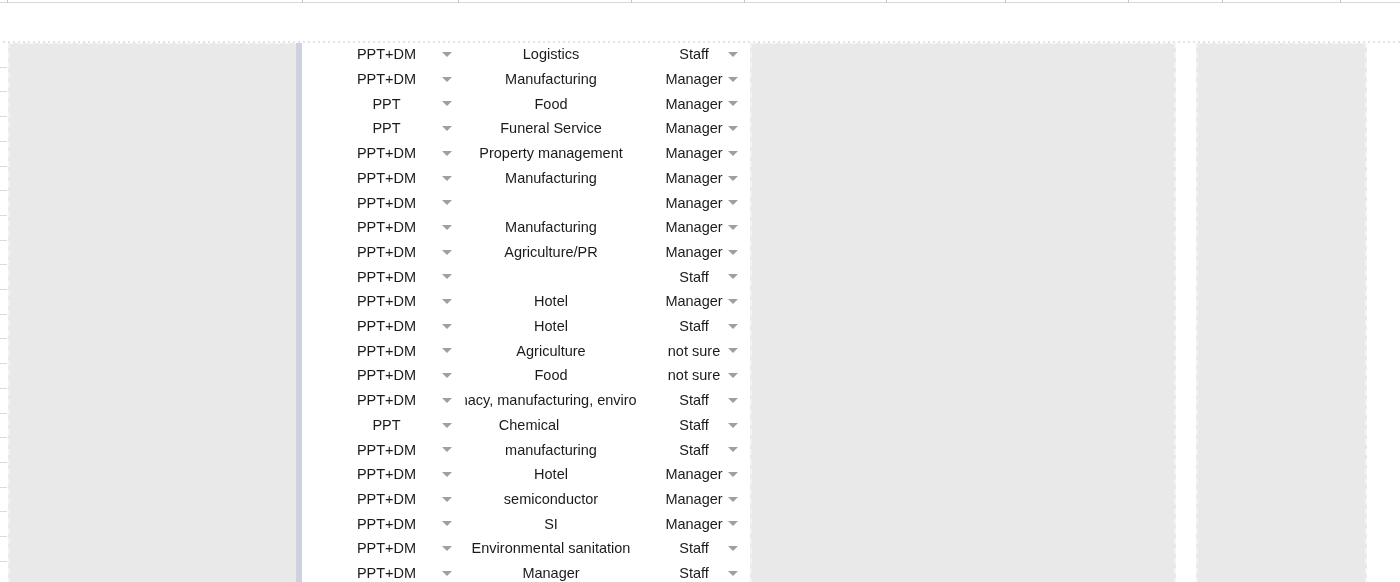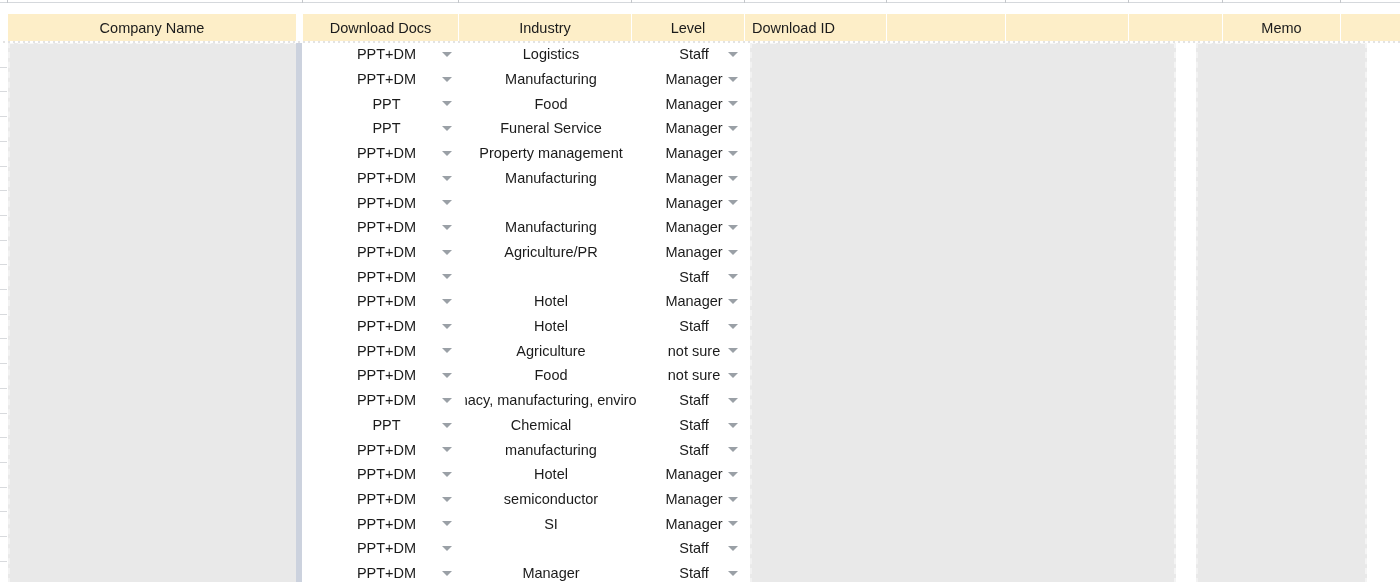--- a/index.html
+++ b/index.html
@@ -180,32 +180,20 @@
       <div class="rule" style="left: 458px;"></div>
       <div class="rule" style="left: 631px;"></div>
       <div class="rule" style="left: 744px;"></div>
       <div class="rule" style="left: 886px;"></div>
       <div class="rule" style="left: 1005px;"></div>
       <div class="rule" style="left: 1128px;"></div>
       <div class="rule" style="left: 1222px;"></div>
       <div class="rule" style="left: 1340px;"></div>
     </div>
 
-  <div class="hdr-band" id="hdr-band">
-      <div class="hdr-cell" style="left: 8px; width: 288px;">Company Name</div>
-      <div class="hdr-cell" style="left: 303px; width: 155px;">Download Docs</div>
-      <div class="hdr-cell" style="left: 459px; width: 172px;">Industry</div>
-      <div class="hdr-cell" style="left: 632px; width: 112px;">Level</div>
-      <div class="hdr-cell left" style="left: 745px; width: 141px;">Download ID</div>
-      <div class="hdr-cell" style="left: 887px; width: 118px;"></div>
-      <div class="hdr-cell" style="left: 1006px; width: 122px;"></div>
-      <div class="hdr-cell" style="left: 1129px; width: 93px;"></div>
-      <div class="hdr-cell" style="left: 1223px; width: 117px;">Memo</div>
-      <div class="hdr-cell" style="left: 1341px; width: 59px;"></div>
-    </div>
 
   <div class="under-header"></div>
 
   <div class="body-area" id="body-area">
 
     <div class="gutter" id="gutter">
         <div class="rowrule" style="top: 0px;"></div>
         <div class="rowrule" style="top: 25px;"></div>
         <div class="rowrule" style="top: 49px;"></div>
         <div class="rowrule" style="top: 74px;"></div>
@@ -423,21 +411,21 @@
           <div class="cell center" style="left: 632px; width: 112px;">
             <span>Staff</span>
           </div>
           <div class="caret" style="left: 722px;"></div>
         </div>
         <div class="row" style="top: 370.5px;">
           <div class="cell center" style="left: 303px; width: 155px;">
             <span>PPT</span>
           </div>
           <div class="caret" style="left: 436px;"></div>
-          <div class="cell clipboth" style="left: 449px; width: 172px; align-items: center;">
+          <div class="cell clipboth" style="left: 437px; width: 172px; align-items: center;">
             <span>Chemical</span>
           </div>
           <div class="cell center" style="left: 632px; width: 112px;">
             <span>Staff</span>
           </div>
           <div class="caret" style="left: 722px;"></div>
         </div>
         <div class="row" style="top: 395.2px;">
           <div class="cell center" style="left: 303px; width: 155px;">
             <span>PPT+DM</span>
@@ -488,20 +476,23 @@
           <div class="cell center" style="left: 632px; width: 112px;">
             <span>Manager</span>
           </div>
           <div class="caret" style="left: 722px;"></div>
         </div>
         <div class="row" style="top: 494px;">
           <div class="cell center" style="left: 303px; width: 155px;">
             <span>PPT+DM</span>
           </div>
           <div class="caret" style="left: 436px;"></div>
+          <div class="cell clipboth" style="left: 459px; width: 172px;">
+            <span>Environmental sanitation</span>
+          </div>
           <div class="cell center" style="left: 632px; width: 112px;">
             <span>Staff</span>
           </div>
           <div class="caret" style="left: 722px;"></div>
         </div>
         <div class="row" style="top: 518.7px;">
           <div class="cell center" style="left: 303px; width: 155px;">
             <span>PPT+DM</span>
           </div>
           <div class="caret" style="left: 436px;"></div>

